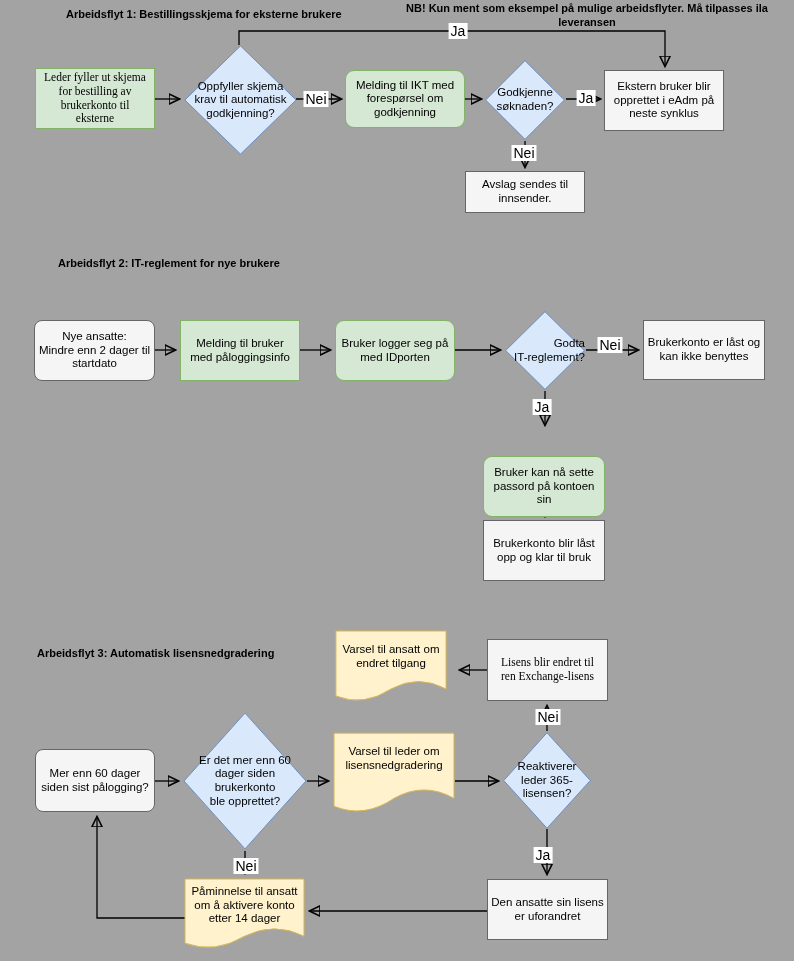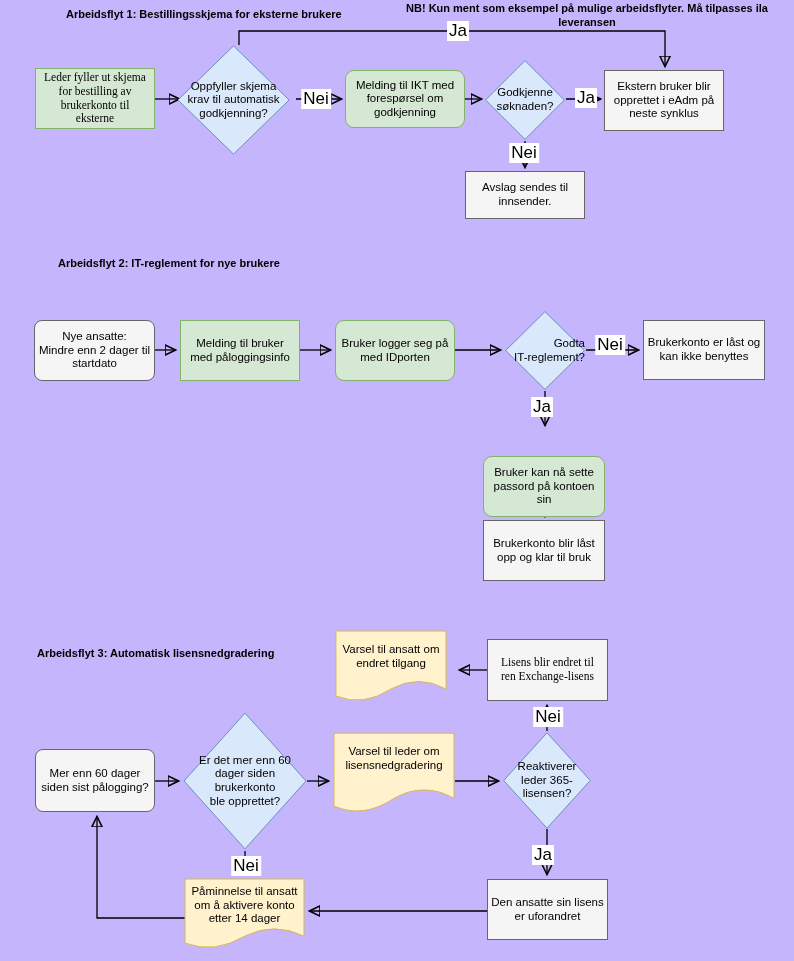--- a/index.html
+++ b/index.html
@@ -1,17 +1,17 @@
 <!DOCTYPE html>
 <html><head>
 <meta charset="utf-8">
 <style>
   html,body { margin:0; padding:0; background:#ffffff; }
   .canvas {
-    position:relative; width:794px; height:961px; background:#c4b5fd;
+    position:relative; width:794px; height:961px; background:#a3a3a3;
     font-family:"Liberation Sans", sans-serif; color:#000; overflow:hidden;
   }
   .edges { position:absolute; left:0; top:0; width:794px; height:961px; }
   .edges path { fill:none; stroke:#000000; stroke-width:1.3; }
   .node {
     position:absolute; display:flex; align-items:center; justify-content:center;
     text-align:center; font-size:11.5px; line-height:1.18; color:#000;
   }
   .node > span { white-space:pre-line; width:100%; position:relative; z-index:1; }
   .rect  { border:1px solid #000; box-sizing:border-box; }
@@ -23,21 +23,21 @@
   .doc { align-items:flex-start; }
   .doc > span { margin-top:13px; }
   .doc.tight > span { margin-top:7px; }
   .flow-title { position:absolute; font-weight:bold; font-size:11px; white-space:pre-line; }
   .note {
     position:absolute; left:380px; top:2px; width:414px; text-align:center;
     font-weight:bold; font-size:11px; line-height:1.25; white-space:pre-line;
   }
   .elabel {
     position:absolute; transform:translate(-50%,-50%); background:#ffffff;
-    padding:0 2px; font-size:17px; z-index:2;
+    padding:0 2px; font-size:14px; z-index:2;
   }
 </style>
 </head>
 <body>
 
 <div class="canvas">
 
   <svg class="edges" xmlns="http://www.w3.org/2000/svg">
     <defs>
       <marker id="arrow" viewBox="0 0 10 10" refX="8.5" refY="5" markerWidth="9" markerHeight="9" orient="auto-start-reverse">
@@ -76,21 +76,21 @@
   <div class="flow-title" style="left:58px; top:257px;">Arbeidsflyt 2: IT-reglement for nye brukere</div>
   <div class="flow-title" style="left:37px; top:640px;margin-top:7px;">Arbeidsflyt 3: Automatisk lisensnedgradering</div>
 
   <div class="node rect green" style="left:35px; top:68px; width:120px; height:61px;font-family:Liberation Serif, serif;">
     <span>Leder fyller ut skjema
 for bestilling av
 brukerkonto til
 eksterne</span>
   </div>
 
-  <div class="node" style="left:177px; top:45px; width:113px; height:110px;">
+  <div class="node" style="left:184px; top:45px; width:113px; height:110px;">
     <svg class="shape-svg" viewBox="0 0 100 100" preserveAspectRatio="none">
       <polygon points="50,0.8 99.2,50 50,99.2 0.8,50" fill="#dae8fc" stroke="#6c8ebf" vector-effect="non-scaling-stroke"></polygon>
     </svg>
     <span>Oppfyller skjema
 krav til automatisk
 godkjenning?</span>
   </div>
 
   <div class="node rect green rounded" style="left:345px; top:70px; width:120px; height:58px;">
     <span>Melding til IKT med
@@ -105,21 +105,21 @@
     <span>Godkjenne
 søknaden?</span>
   </div>
 
   <div class="node rect gray" style="left:604px; top:70px; width:120px; height:61px;">
     <span>Ekstern bruker blir
 opprettet i eAdm på
 neste synklus</span>
   </div>
 
-  <div class="node rect gray" style="left:465px; top:171px; width:120px; height:48px;">
+  <div class="node rect gray" style="left:465px; top:171px; width:120px; height:42px;">
     <span>Avslag sendes til
 innsender.</span>
   </div>
 
   <span class="elabel" style="left:458px; top:31px;">Ja</span>
   <span class="elabel" style="left:316px; top:99px;">Nei</span>
   <span class="elabel" style="left:586px; top:98px;">Ja</span>
   <span class="elabel" style="left:524px; top:153px;">Nei</span>
 
   <div class="node rect gray rounded-lg" style="left:34px; top:320px; width:121px; height:61px;">

